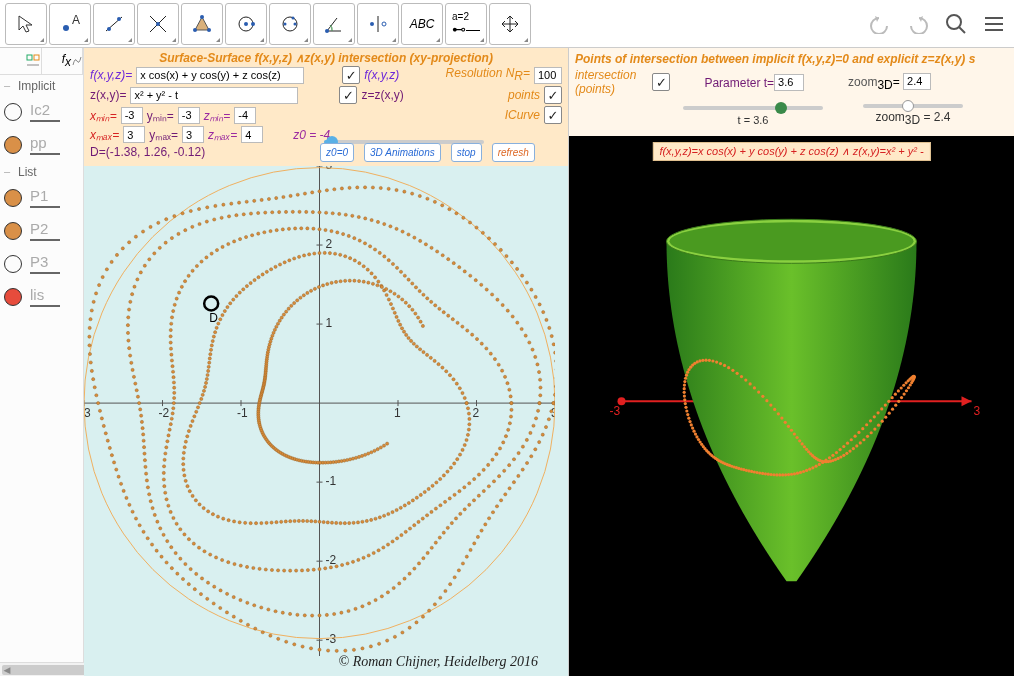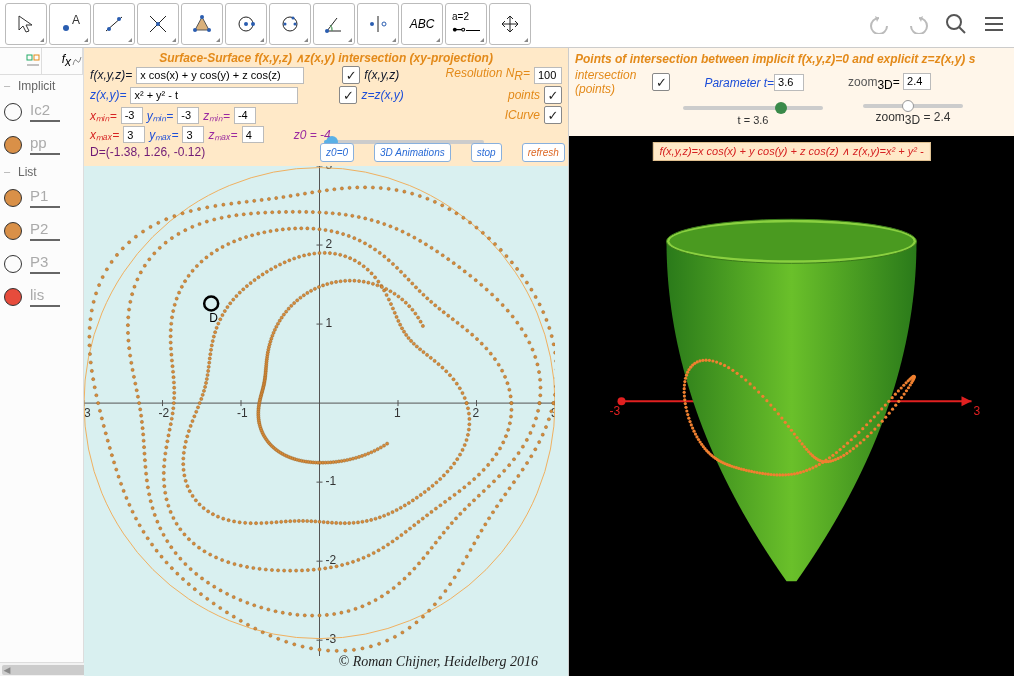--- a/index.html
+++ b/index.html
@@ -24,22 +24,22 @@
 .sb-bar { width:30px; height:2px; background:#666; margin-top:2px; }
 .panel-2d { width:566px; border-right:1px solid #ccc; display:flex; flex-direction:column; position:relative; }
 .panel-3d { flex:1; display:flex; flex-direction:column; position:relative; }
 .settings { background:#ffe9c8; padding:3px 6px 6px 6px; font-size:11px; position:relative; }
 .panel-3d .settings { background:#fff6ea; padding:3px 16px 8px 6px; }
 .title-row { font-weight:bold; font-style:italic; color:#e38a1a; text-align:center; font-size:12px; }
 .row { display:flex; align-items:center; gap:4px; padding:1px 0; }
 .inp { border:1px solid #bbb; background:#fff; padding:1px 3px; font-size:11px; height:17px; }
 .cb { width:18px; height:18px; border:1px solid #888; border-radius:2px; display:inline-flex; align-items:center; justify-content:center; background:#fff; cursor:pointer; }
 .cb::after { content:"✓"; font-size:13px; color:#222; }
-.lbl-blue { color:#0f172a; font-style:italic; }
-.lbl-green { color:#1d4ed8; font-style:italic; }
+.lbl-blue { color:#6d28d9; font-style:italic; }
+.lbl-green { color:#701a75; }
 .lbl-red { color:#d62222; font-style:italic; }
 .lbl-purple { color:#9a2aa0; font-style:italic; }
 .lbl-orange { color:#e38a1a; font-style:italic; }
 .btn-small { border:1px solid #88b0dd; background:#fff; color:#2b6cd6; font-size:10px; font-style:italic; padding:3px 5px; border-radius:3px; cursor:pointer; }
 .slider { position:relative; width:160px; height:4px; background:#ccc; border-radius:2px; }
 .slider-fill { position:absolute; left:0; height:4px; background:#5ab0e6; border-radius:2px; }
 .slider-knob { position:absolute; top:-4px; width:12px; height:12px; border-radius:50%; background:#5ab0e6; transform:translateX(-50%); }
 .slider-green .slider-knob { background:#3a8a4a; }
 .slider-white .slider-knob { background:#fff; border:1px solid #999; }
 .canvas-2d { flex:1; background:#d9f0f0; position:relative; overflow:hidden; }
@@ -259,21 +259,21 @@
       </div>
       <div class="row" style="gap:18px;align-items:flex-end">
         <span style="color:#701a75">D=(-1.38, 1.26, -0.12)</span>
       </div>
       <div style="position:absolute;left:240px;bottom:22px">
         <div class="slider">
             <div class="slider-fill" style="width:5%"></div>
             <div class="slider-knob" style="left:5%"></div>
           </div>
       </div>
-      <div style="position:absolute;left:236px;bottom:4px;display:flex;gap:20px">
+      <div style="position:absolute;left:236px;bottom:4px;display:flex;gap:10px">
         <span class="btn-small">z0=0</span>
         <span class="btn-small">3D Animations</span>
         <span class="btn-small">stop</span>
         <span class="btn-small" style="color:#d62">refresh</span>
       </div>
     </div>
     <div class="canvas-2d">
       <svg id="plot2d" width="471" height="490">
           <line x1="235.5" y1="0" x2="235.5" y2="490" stroke="#555"></line>
           <line x1="0" y1="237.09677419354838" x2="471" y2="237.09677419354838" stroke="#555"></line>

